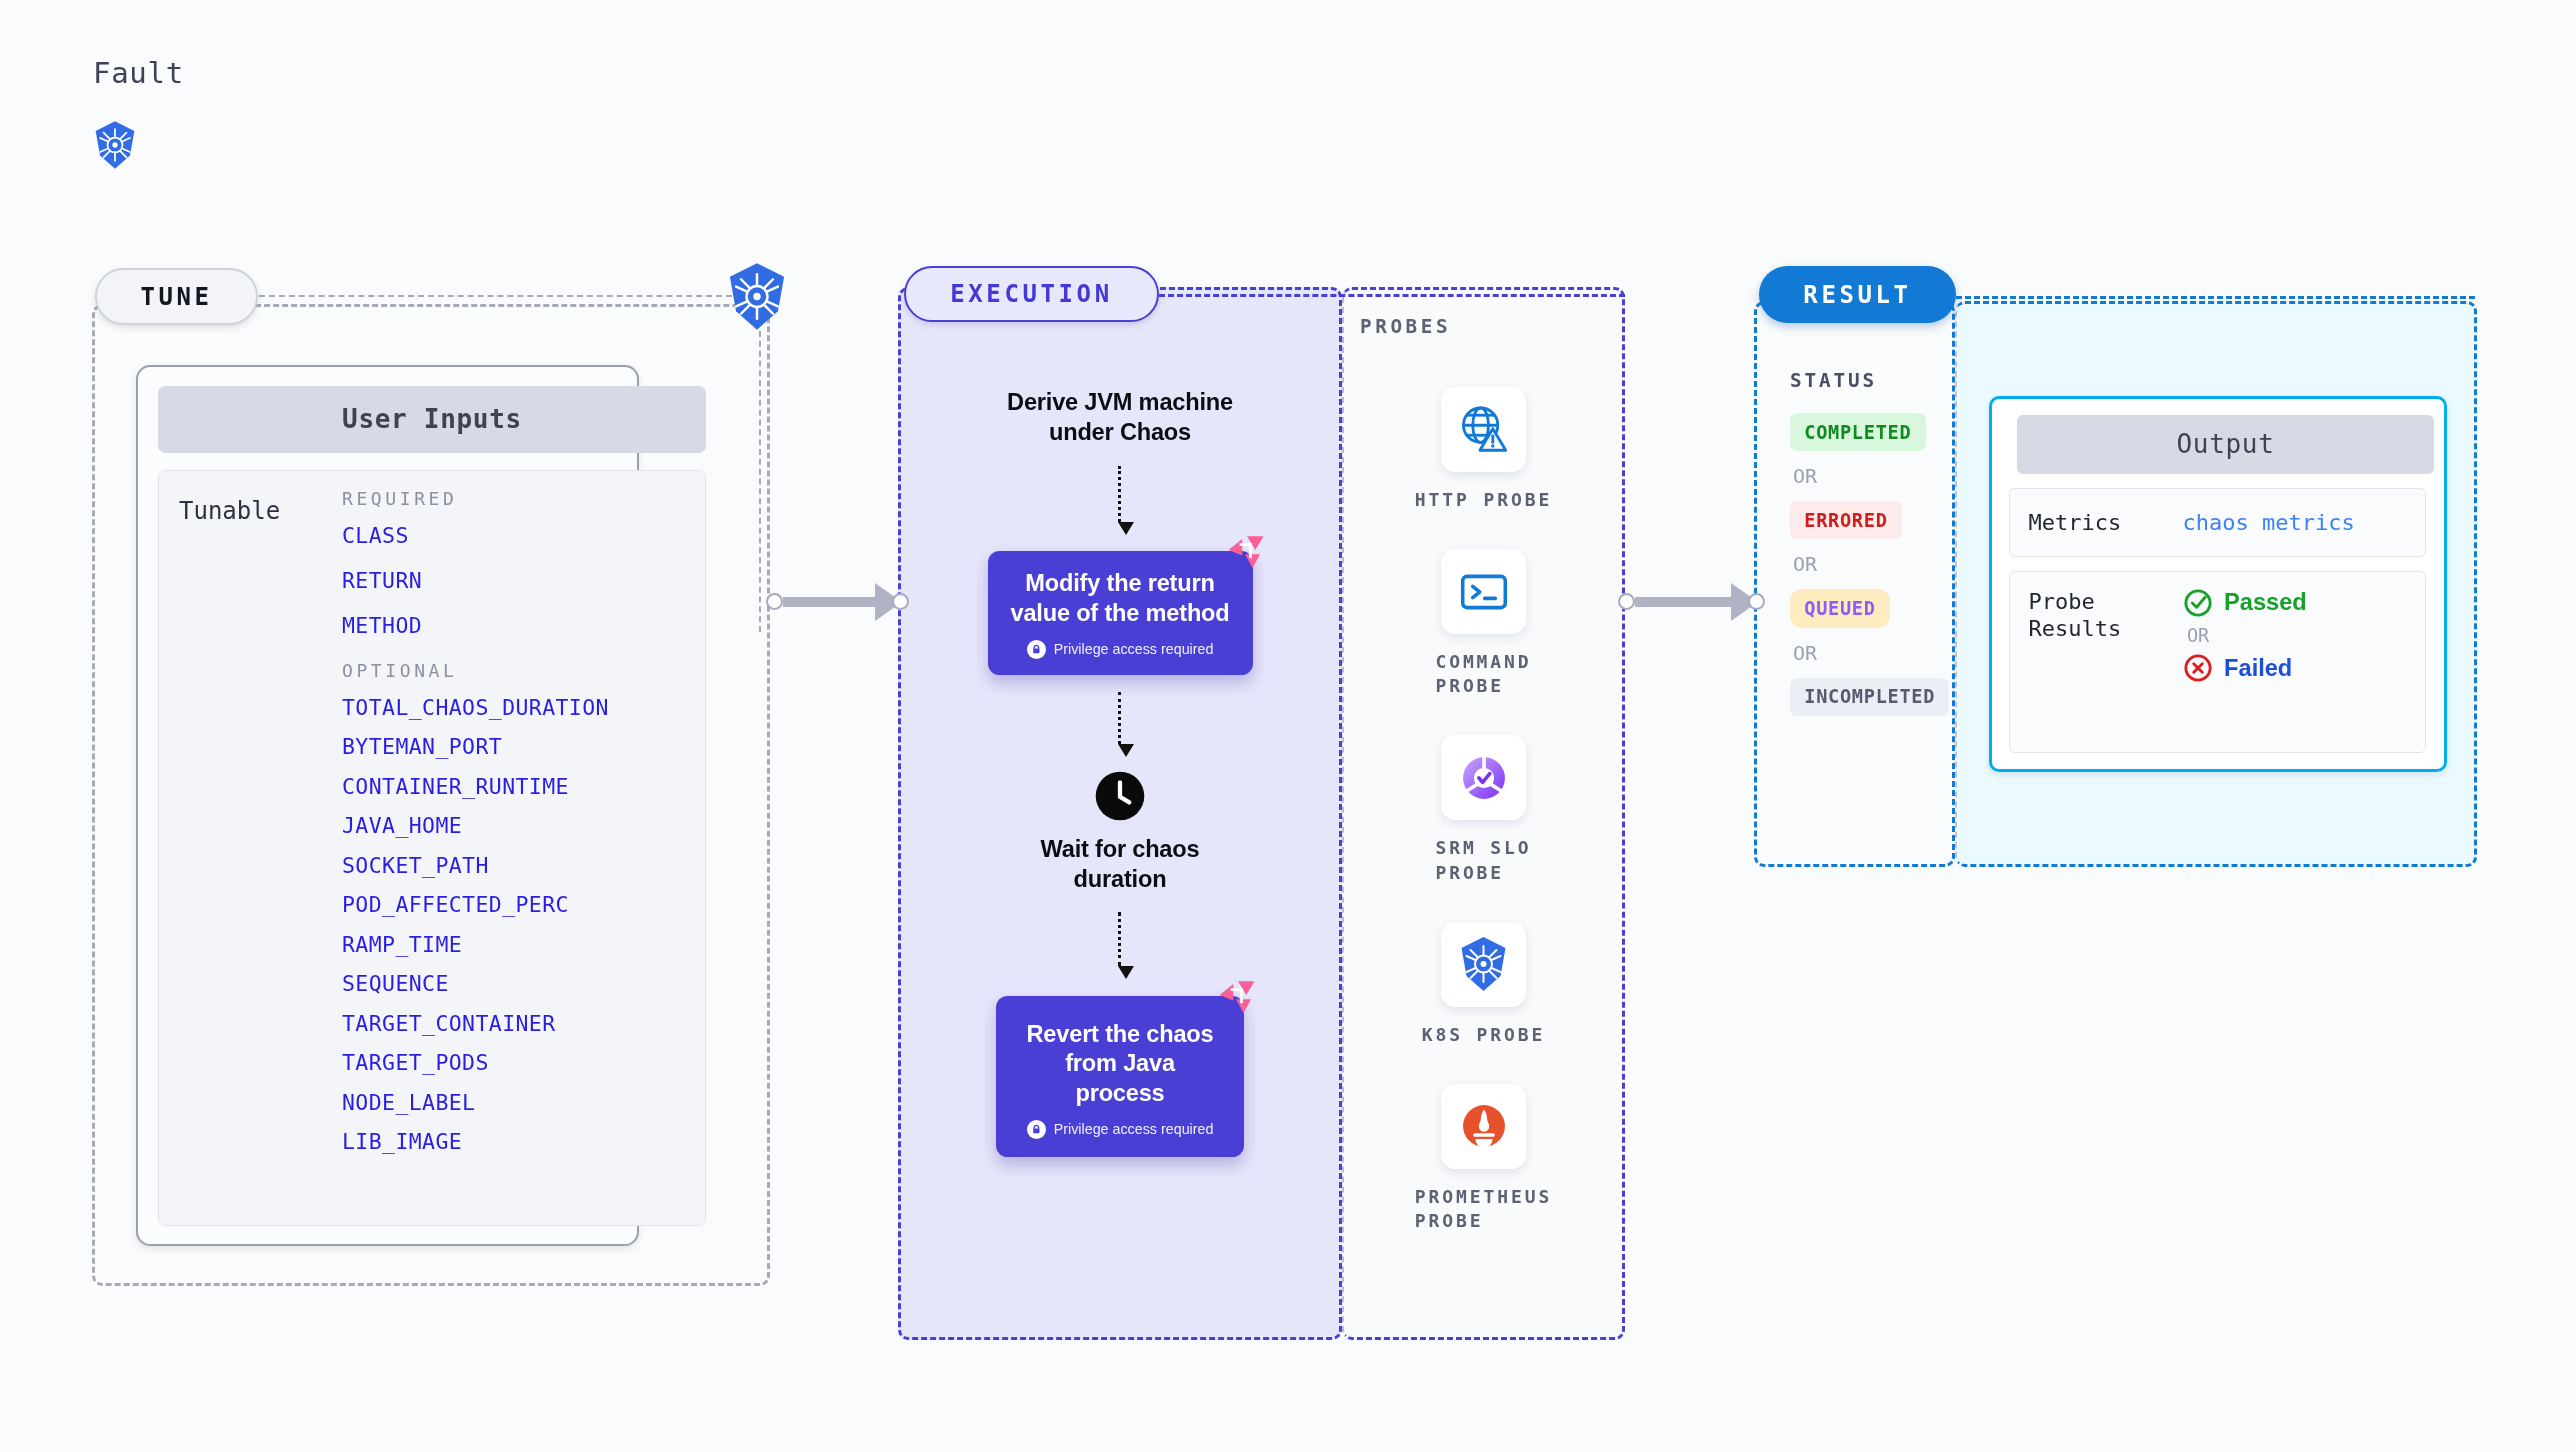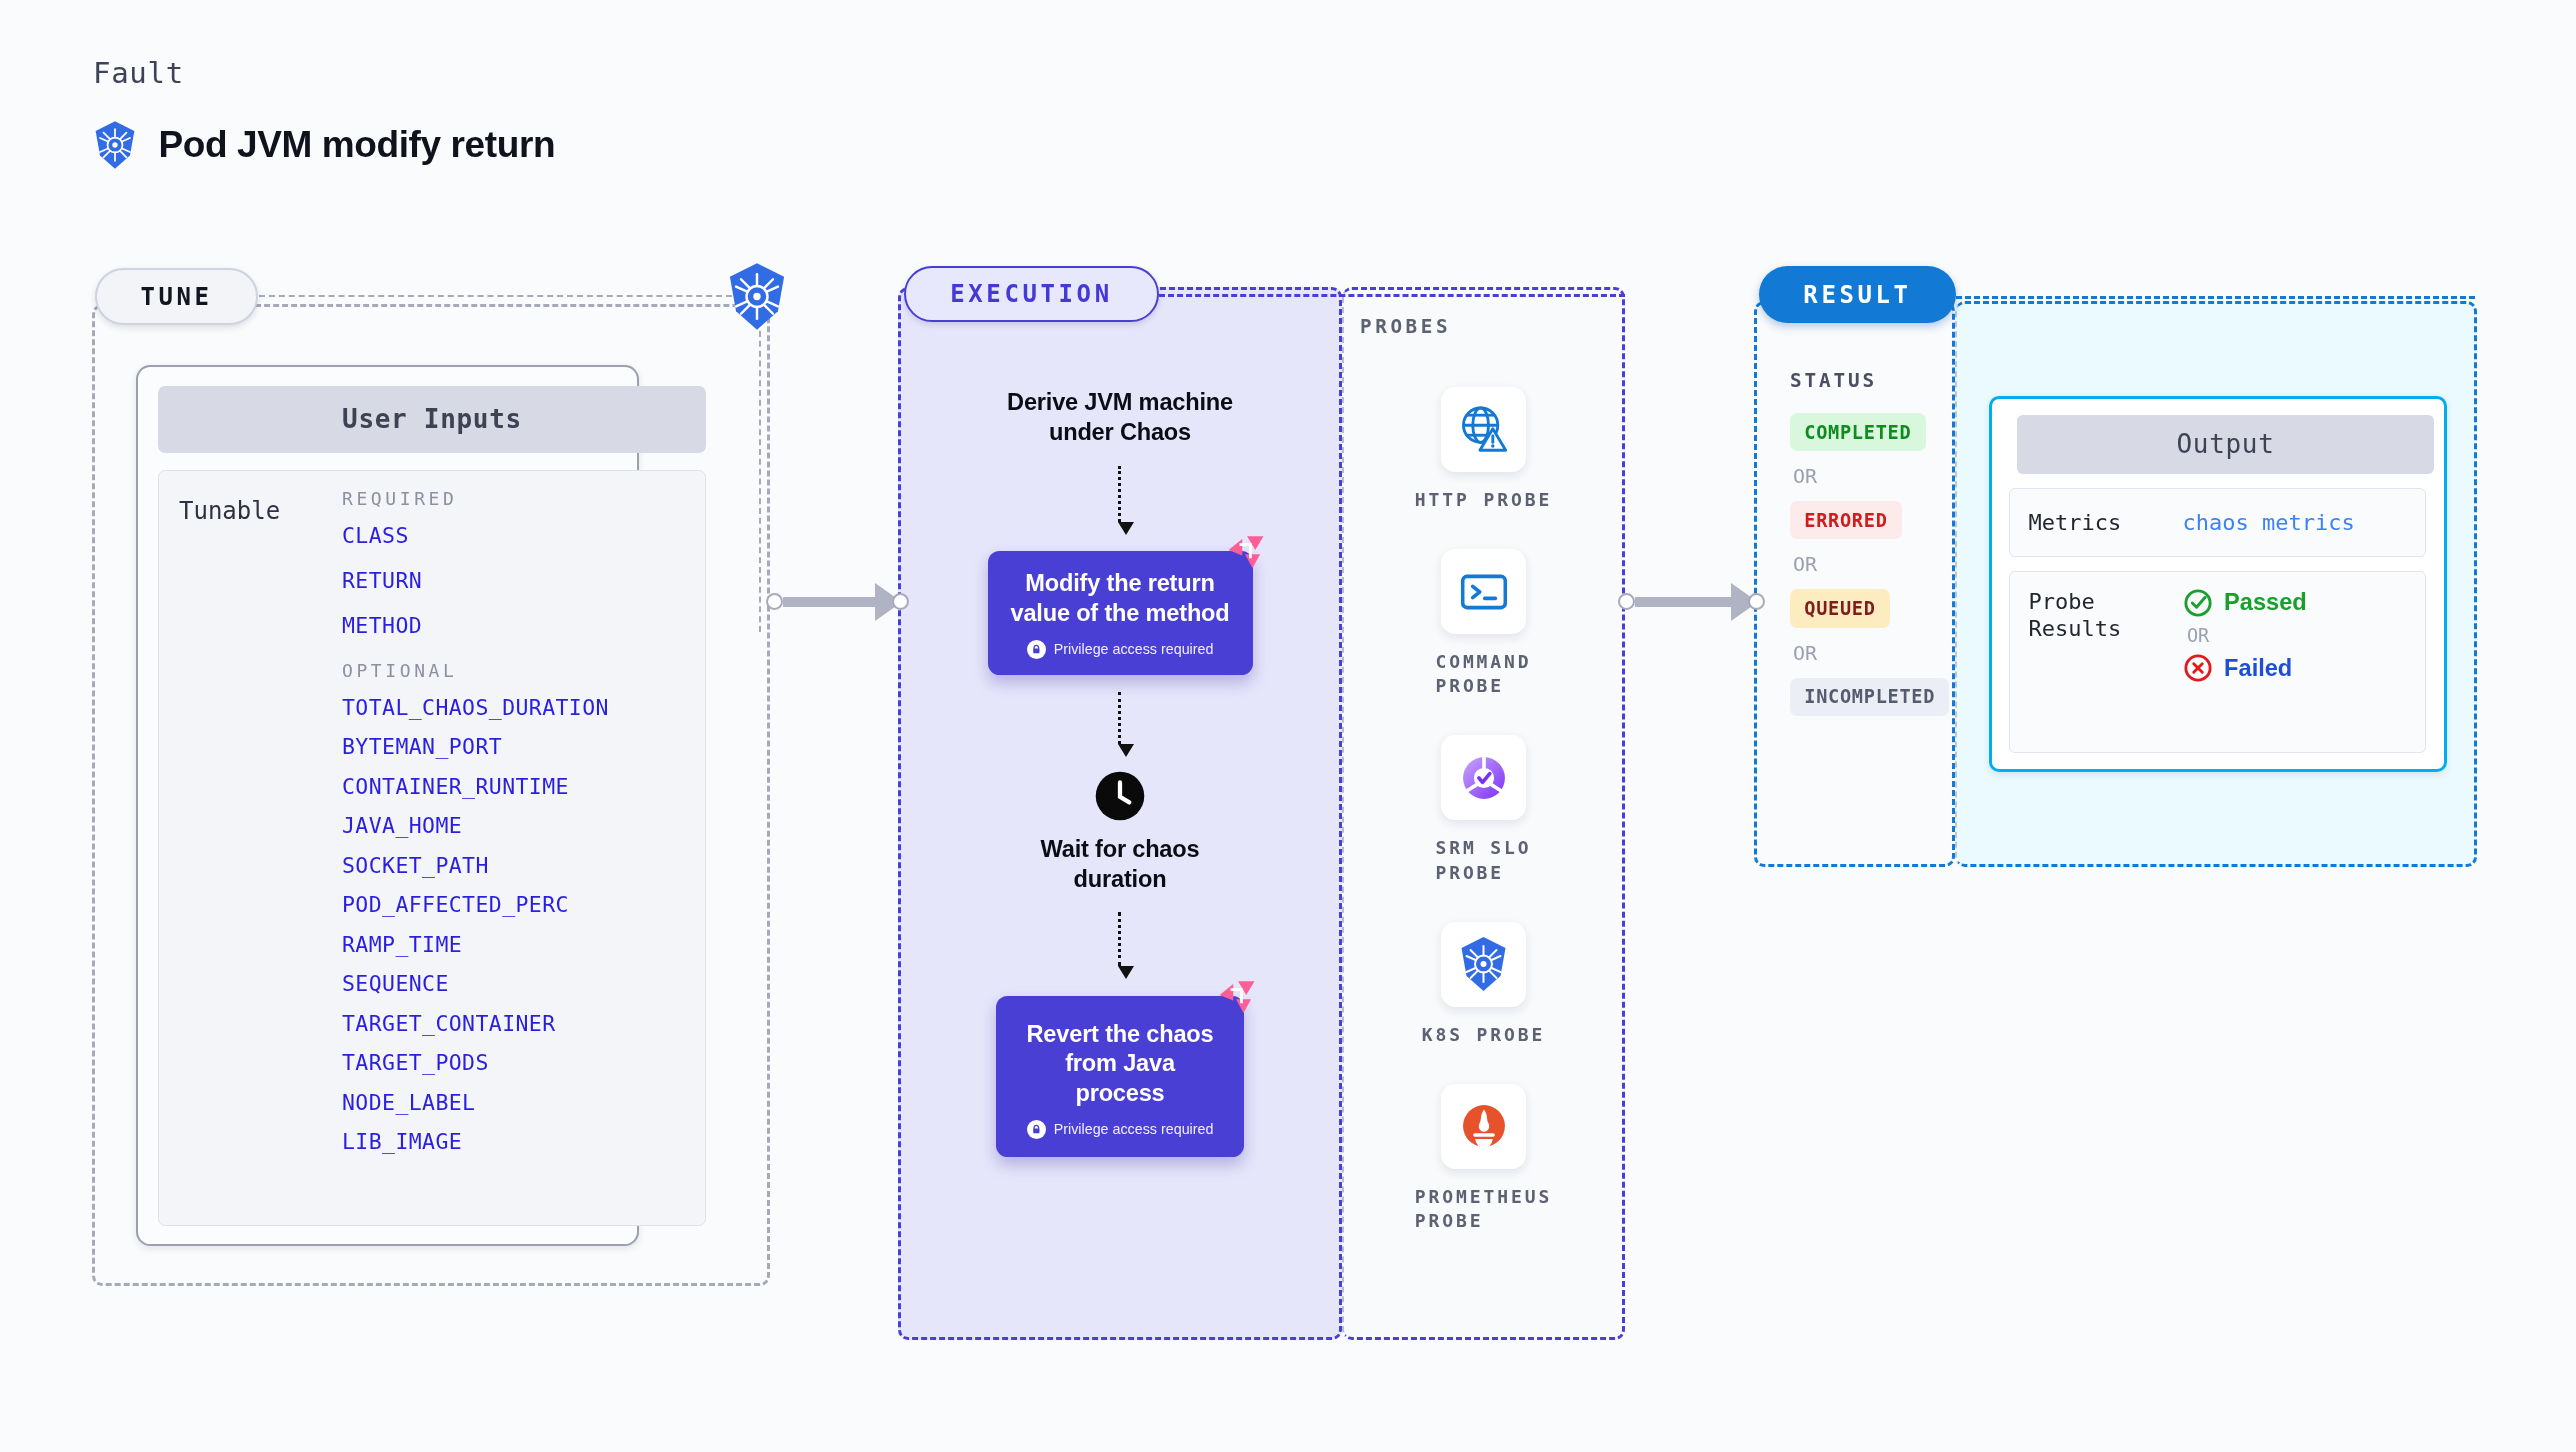--- a/index.html
+++ b/index.html
@@ -187,21 +187,21 @@
   }
   .status-stack { position: absolute; left: 1790px; top: 413px; width: 172px; }
   .status-badge {
     display: inline-flex; align-items: center; justify-content: center;
     border-radius: 7.2px; padding: 8.6px 14.3px;
     font-family: "DejaVu Sans Mono", monospace; font-size: 18.6px;
     font-weight: 700; letter-spacing: 0.7px;
   }
   .sb-completed { background: #d9f7dd; color: #0f8b20; }
   .sb-errored   { background: #fdeaea; color: #cd1e1e; }
-  .sb-queued    { background: #fdecc0; color: #7f1d1d; }
+  .sb-queued    { background: #fdecc0; color: #8b5cf6; border-radius: 12px; }
   .sb-incomplete{ background: #eceef5; color: #565c70; }
   .or-text {
     margin: 13px 0 13px 2.9px; font-family: "DejaVu Sans Mono", monospace;
     font-size: 20px; color: #9aa0b0;
   }
 
   
   .output-card {
     position: absolute; left: 1989px; top: 396px; width: 458px; height: 376px;
     background: #ffffff; border: 3.6px solid #00aeef; border-radius: 10px;
@@ -270,21 +270,20 @@
         <line x1="16" y1="40" x2="34" y2="48"></line>
           <line x1="66" y1="64" x2="84" y2="72"></line>
         <line x1="84" y1="40" x2="66" y2="48"></line>
           <line x1="34" y1="64" x2="16" y2="72"></line>
         <line x1="24" y1="84" x2="38" y2="70"></line>
           <line x1="62" y1="42" x2="76" y2="28"></line>
         <line x1="76" y1="84" x2="62" y2="70"></line>
           <line x1="38" y1="42" x2="24" y2="28"></line>
       </g>
     </svg>
-    <div class="title-text">Pod JVM modify return</div>
   </div>
 
   <div class="panel panel-tune"></div>
   <div class="panel panel-exec"></div>
   <div class="panel panel-probes"></div>
   <div class="panel panel-result"></div>
   <div class="panel panel-output"></div>
 
   <div class="tune-connector"></div>
   <div class="exec-connector"></div>

